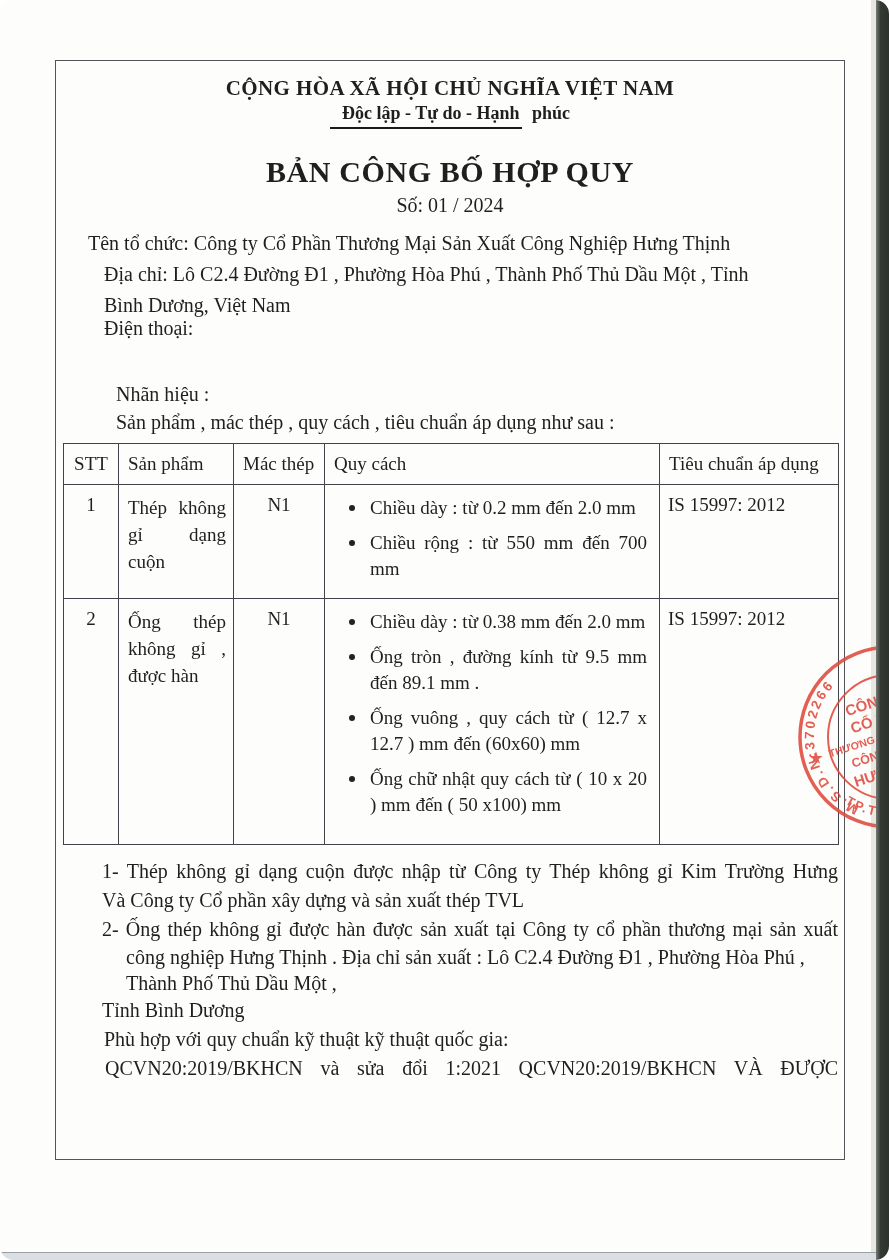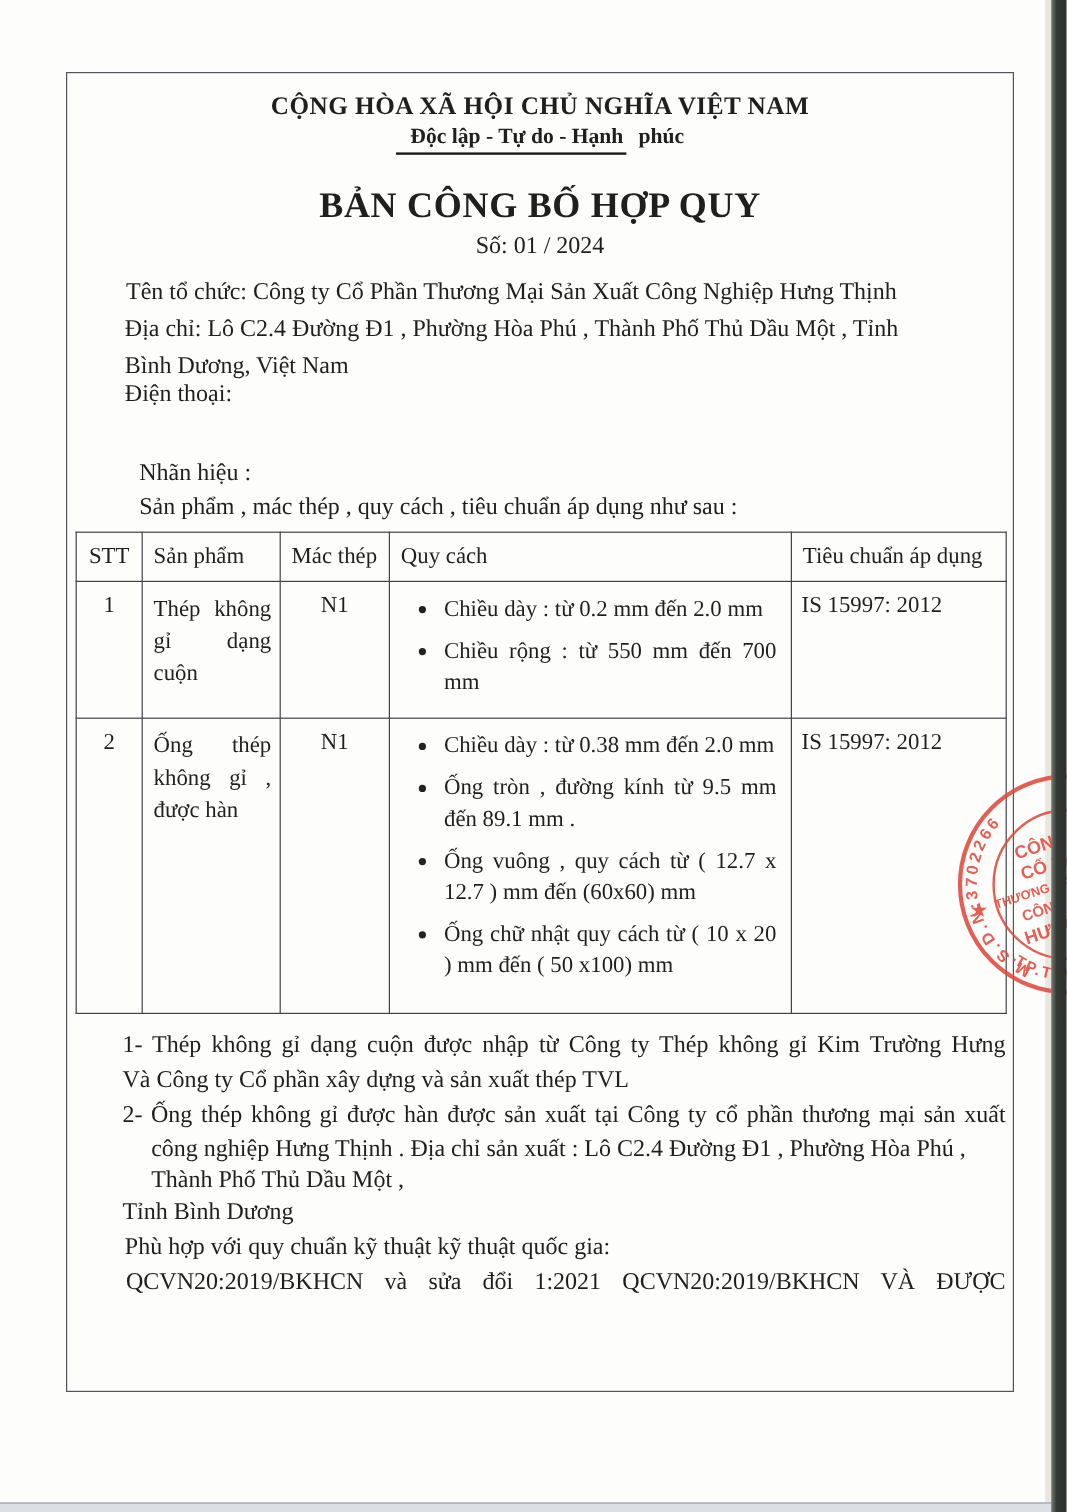--- a/index.html
+++ b/index.html
@@ -1,19 +1,19 @@
 <!DOCTYPE html>
 <html><head>
 <meta charset="utf-8">
 <style>
   html,body { margin:0; padding:0; background:#ffffff; }
   .page {
     position:relative; width:889px; height:1260px;
     background:#fdfdfb; overflow:hidden;
-    font-family:"Liberation Serif", serif; color:#1f1f1f;
+    font-family:"Liberation Serif", serif; color:#1f1f1f;border-radius:14px;
   }
   .abs { position:absolute; }
   
   .frame {
     left:55px; top:60px; width:788px; height:1098px;
     border:1.5px solid #53535a;
   }
   
   .edge-light { right:13px; top:0; width:5px; height:100%; background:#e7e7e0; }
   .edge-dark  { right:0; top:0; width:13px; height:100%;
@@ -68,21 +68,21 @@
   <div class="abs frame"></div>
 
   <div class="abs center nat-title">CỘNG HÒA XÃ HỘI CHỦ NGHĨA VIỆT NAM</div>
   <div class="abs center motto-row">
     <span class="motto-u">Độc lập - Tự do - Hạnh</span>
     <span class="motto-r">phúc</span>
   </div>
   <div class="abs center doc-title">BẢN CÔNG BỐ HỢP QUY</div>
   <div class="abs center doc-no">Số: 01 / 2024</div>
 
-  <div class="abs line" style="left:105px; top:230px;">Tên tổ chức: Công ty Cổ Phần Thương Mại Sản Xuất Công Nghiệp Hưng Thịnh</div>
+  <div class="abs line" style="left:88px; top:230px;">Tên tổ chức: Công ty Cổ Phần Thương Mại Sản Xuất Công Nghiệp Hưng Thịnh</div>
   <div class="abs line" style="left:104px; top:261px;">Địa chỉ: Lô C2.4 Đường Đ1 , Phường Hòa Phú , Thành Phố Thủ Dầu Một , Tỉnh</div>
   <div class="abs line" style="left:104px; top:292px;">Bình Dương, Việt Nam</div>
   <div class="abs line" style="left:104px; top:315px;">Điện thoại:</div>
   <div class="abs line" style="left:116px; top:381px;">Nhãn hiệu :</div>
   <div class="abs line" style="left:116px; top:409px;">Sản phẩm , mác thép , quy cách , tiêu chuẩn áp dụng như sau :</div>
 
   <table class="spec abs">
     <colgroup>
       <col style="width:55px">
         <col style="width:115px">

